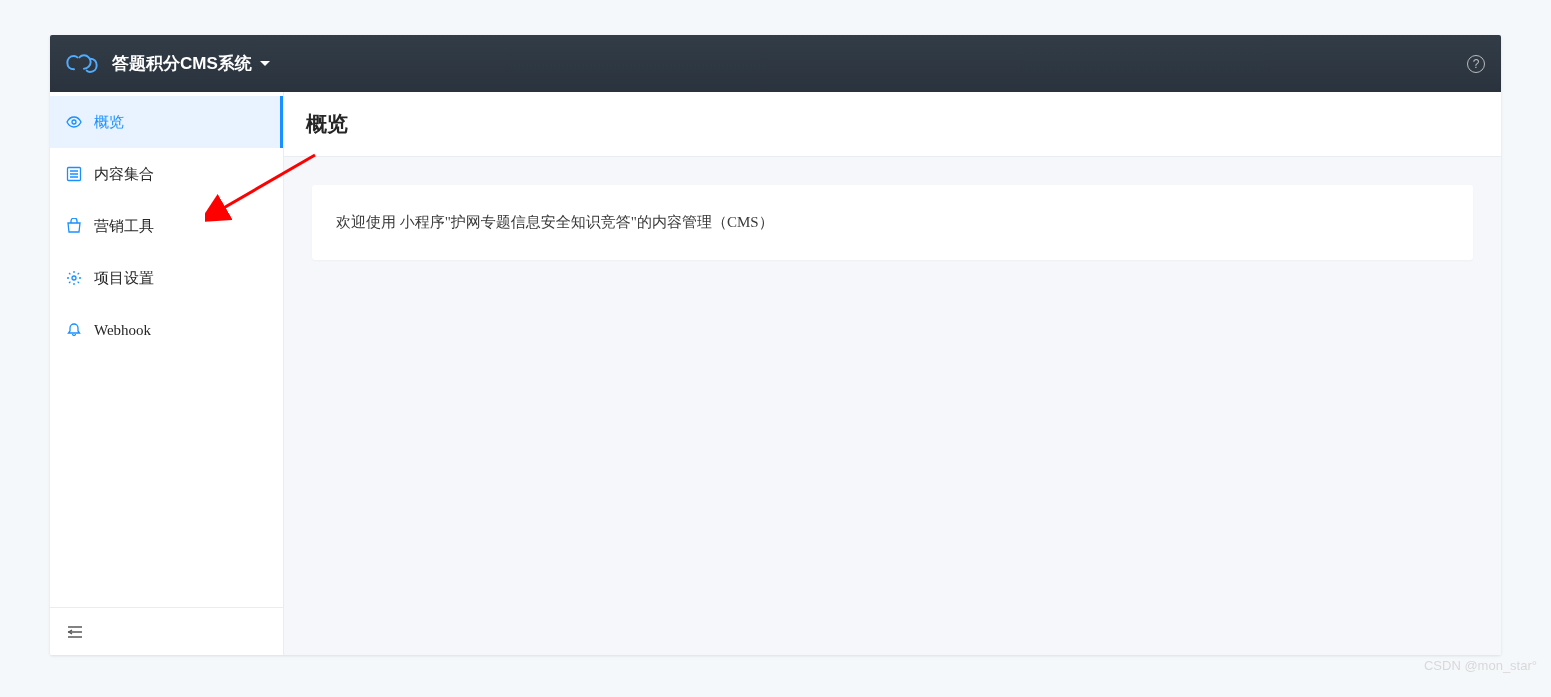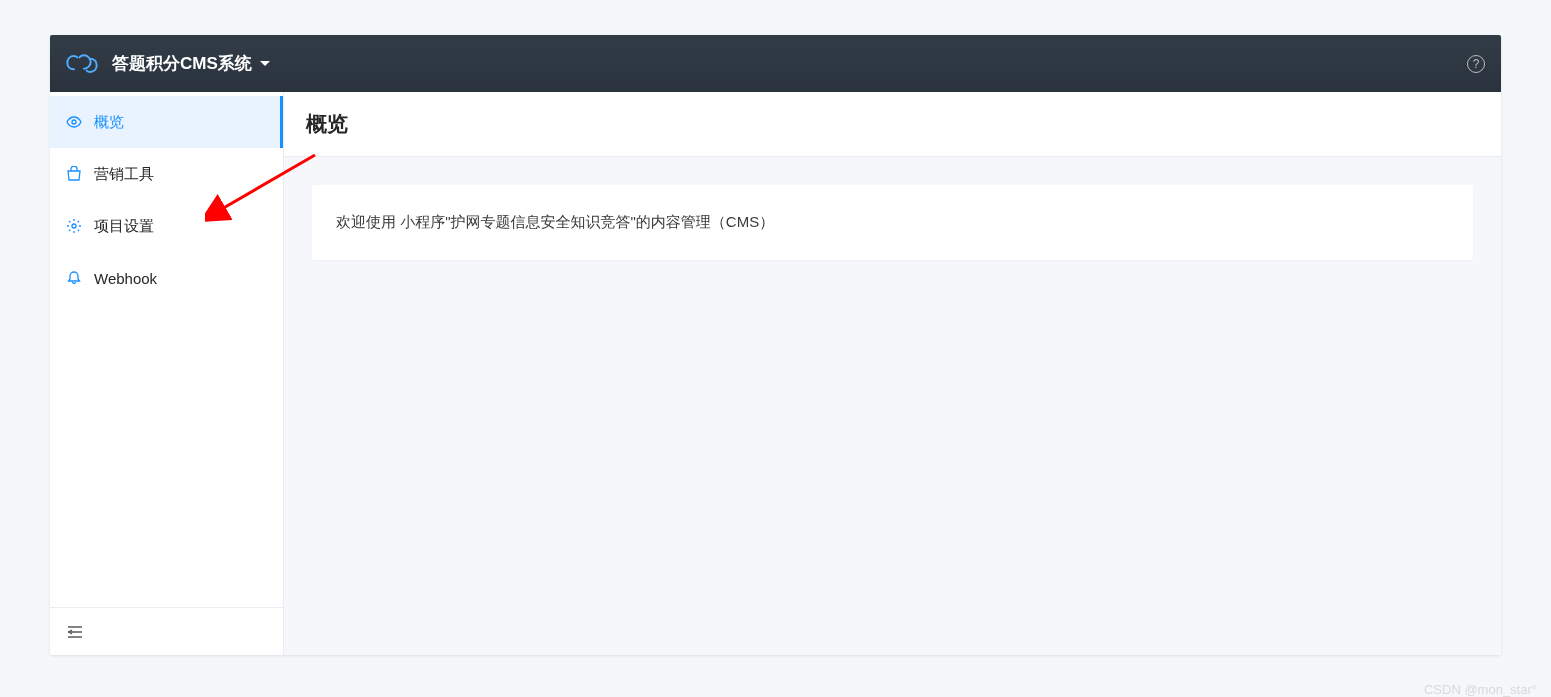--- a/index.html
+++ b/index.html
@@ -69,20 +69,21 @@
       display: flex;
       align-items: center;
       justify-content: center;
       color: #bbb;
       font-size: 12px;
     }
     .body {
       flex: 1;
       display: flex;
       overflow: hidden;
+      font-family: Liberation Serif, serif;
     }
     .sidebar {
       width: 234px;
       border-right: 1px solid #eaedf0;
       display: flex;
       flex-direction: column;
       background: #fff;
     }
     .sidebar-menu {
       flex: 1;
@@ -163,21 +164,21 @@
     }
     .arrow-annotation {
       position: absolute;
       top: 145px;
       left: 205px;
       pointer-events: none;
       z-index: 100;
     }
     .watermark {
       position: absolute;
-      bottom: 0;
+      bottom: 24px;
       right: 14px;
       font-size: 13px;
       color: #d8d8d8;
       font-family: Arial, sans-serif;
     }
   </style>
 </head>
 <body>
 
 <div class="app-container">
@@ -206,20 +207,29 @@
           <span class="sidebar-item-icon">
             <svg viewBox="0 0 16 16" fill="none">
                 <path d="M1 8s2.5-5 7-5 7 5 7 5-2.5 5-7 5-7-5-7-5z" stroke="#1890ff" stroke-width="1.3"></path>
                 <circle cx="8" cy="8" r="2" stroke="#1890ff" stroke-width="1.3"></circle>
               </svg>
           </span>
           <span>概览</span>
         </div>
 
 
+        <div class="sidebar-item">
+          <span class="sidebar-item-icon">
+            <svg viewBox="0 0 16 16" fill="none">
+                <rect x="1.5" y="1.5" width="13" height="13" rx="1" stroke="#1890ff" stroke-width="1.3"></rect>
+                <path d="M4 5h8M4 8h8M4 11h8" stroke="#1890ff" stroke-width="1.3"></path>
+              </svg>
+          </span>
+          <span>内容集合</span>
+        </div>
 
         <div class="sidebar-item">
           <span class="sidebar-item-icon">
             <svg viewBox="0 0 16 16" fill="none">
                 <path d="M2 5h12l-1 9H3L2 5z" stroke="#1890ff" stroke-width="1.3"></path>
                 <path d="M5 5V3a3 3 0 016 0v2" stroke="#1890ff" stroke-width="1.3"></path>
               </svg>
           </span>
           <span>营销工具</span>
         </div>

